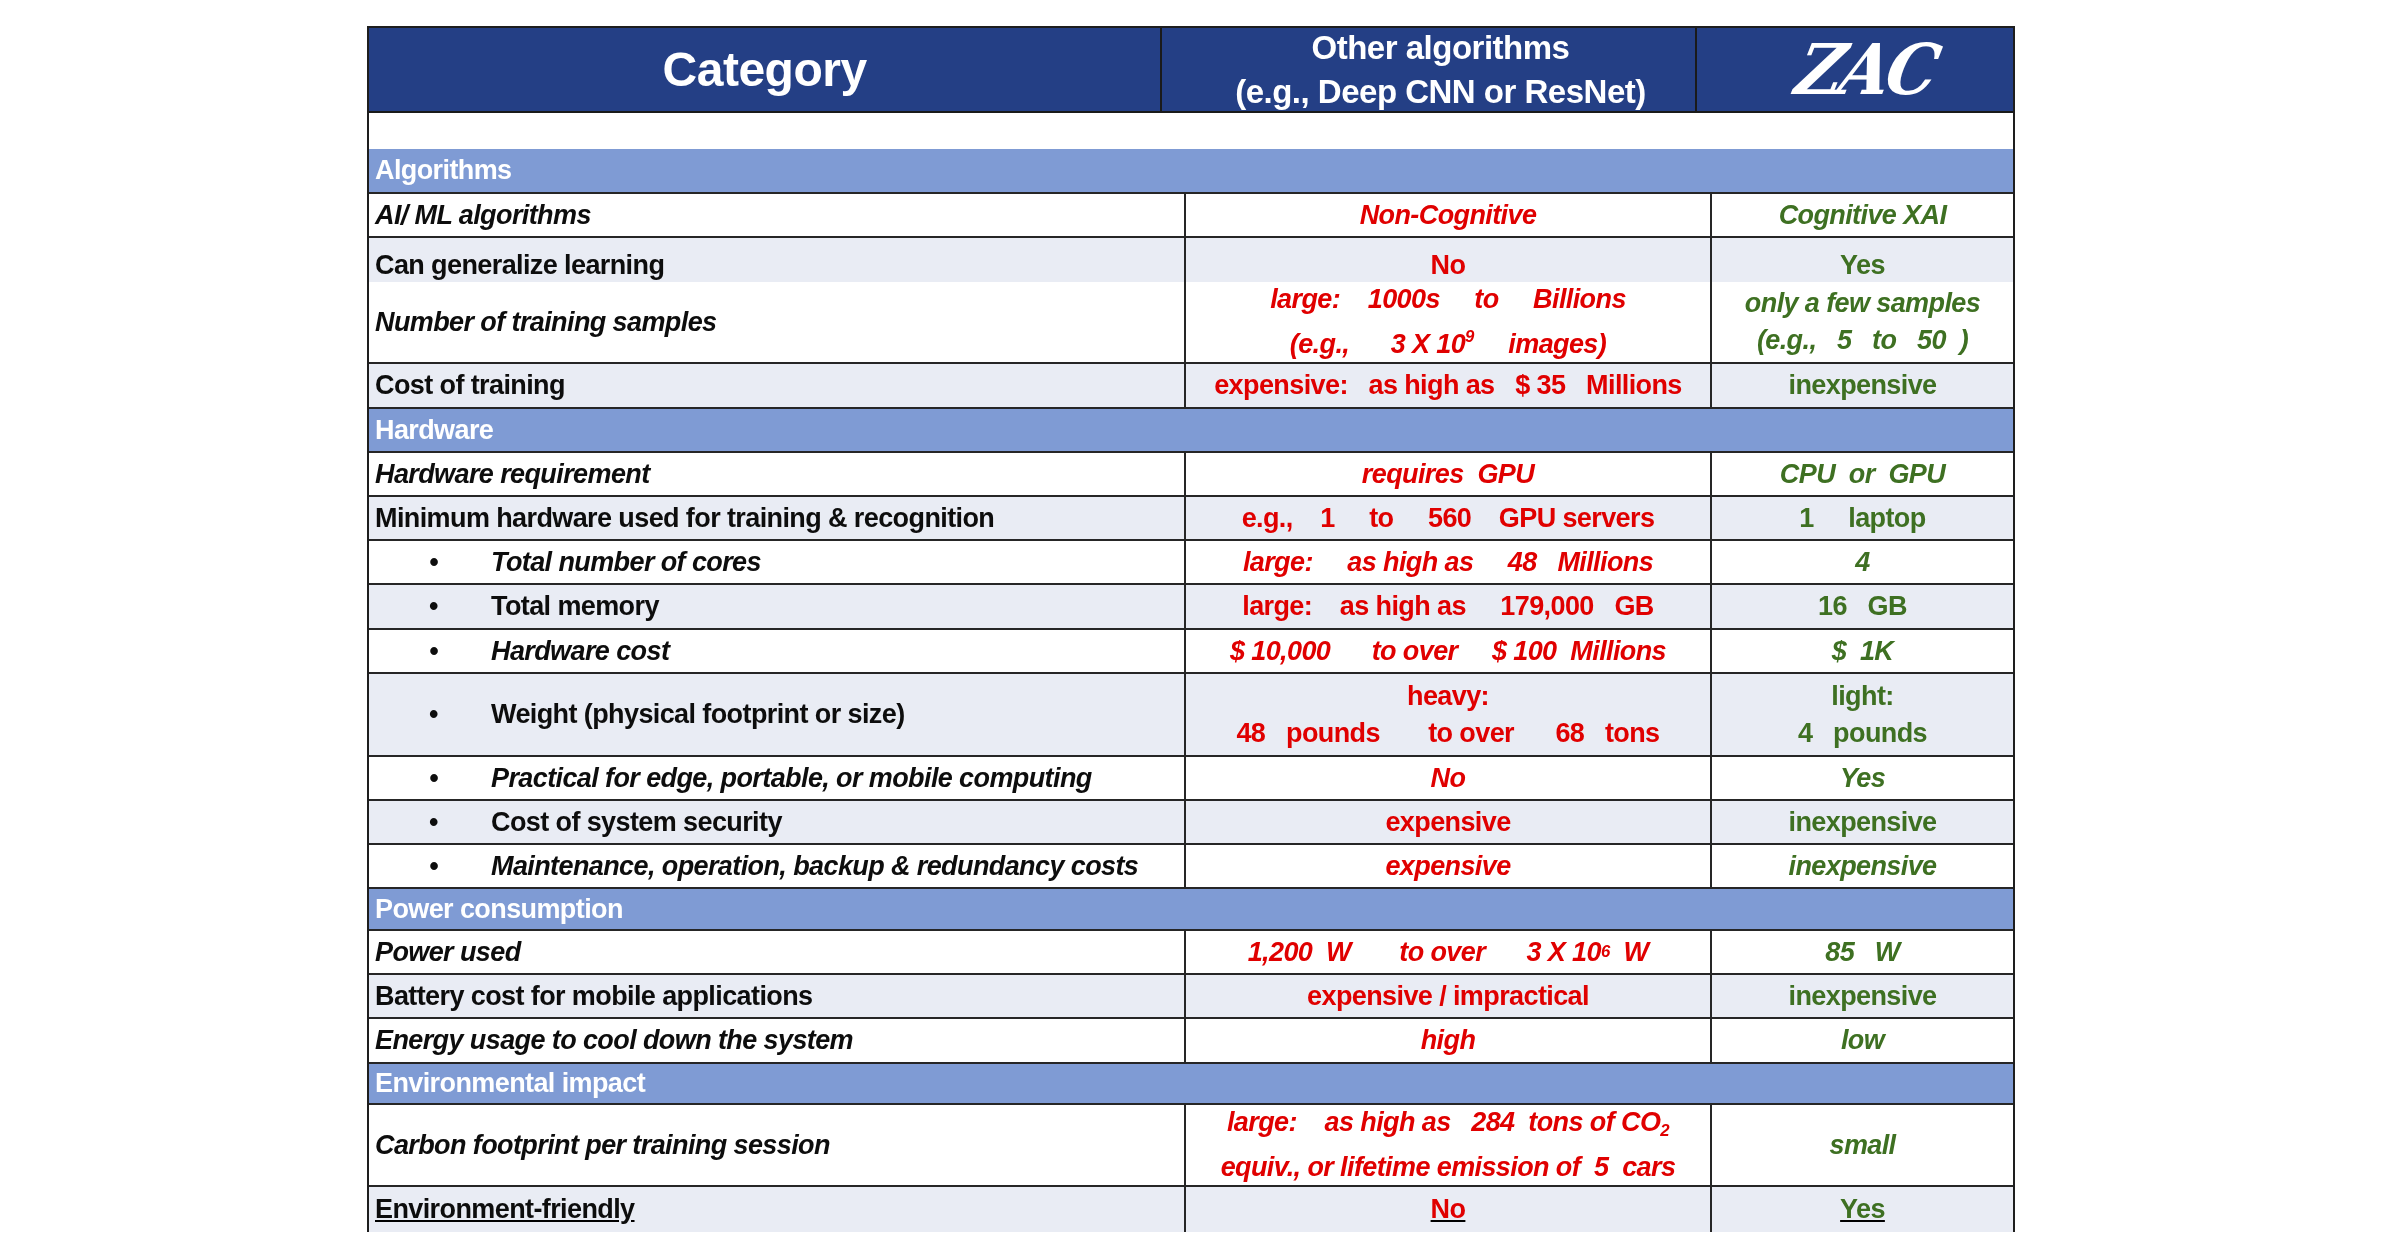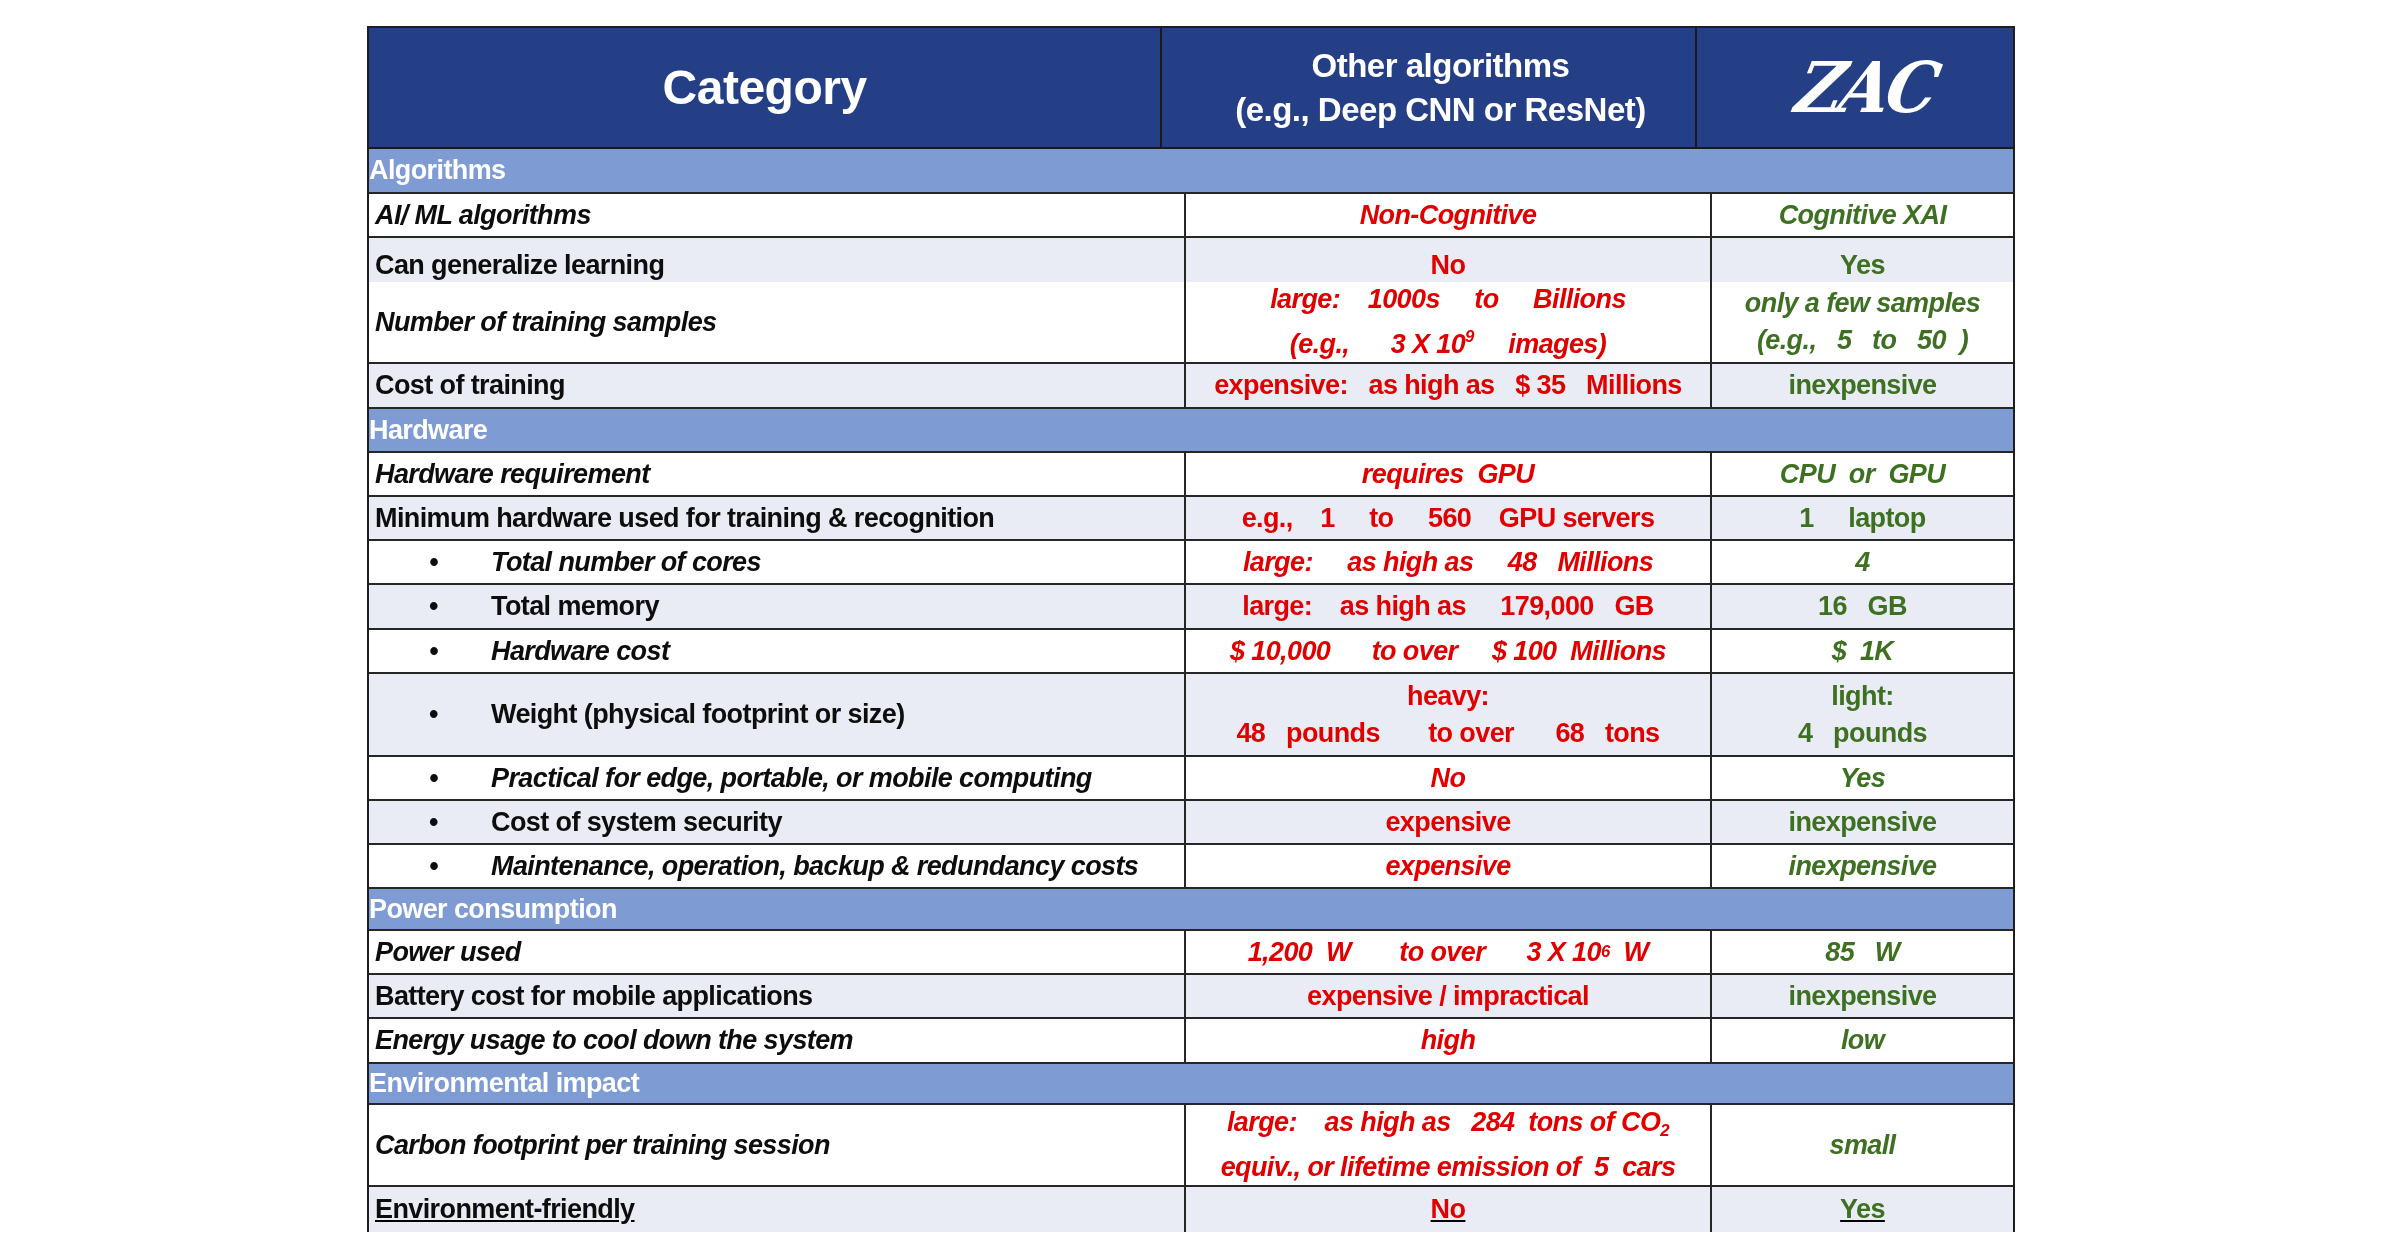--- a/index.html
+++ b/index.html
@@ -24,36 +24,36 @@
   .header-row { background: #243f85; border-bottom: 2px solid #1a1a1a; }
   .header-row .c1 { justify-content: center; padding-left: 0; color: #ffffff;
                     font-size: 48px; letter-spacing: -0.5px; border-right-color: #1a1a1a; }
   .header-row .c2 { color: #ffffff; font-size: 33px; line-height: 44px;
                     flex-direction: column; letter-spacing: -0.5px; border-right-color: #1a1a1a; }
   .header-row .c3 { color: #ffffff; }
   .logo { font-family: "DejaVu Serif", serif; font-style: italic; font-weight: bold;
           font-size: 70px; letter-spacing: -4px; transform: skewX(-12deg) scaleX(0.92);
           color: #ffffff; }
   .band { background: #7f9bd4; border-bottom: 2px solid #262626; }
-  .band .bandlabel { color: #ffffff; font-weight: bold;
+  .band .bandlabel { padding-left: 6px; color: #ffffff; font-weight: bold;
                      font-size: 27px; letter-spacing: -0.6px; display: flex; align-items: center; }
   .bullet { display: inline-block; width: 62px; padding-left: 54px; box-sizing: content-box; }
   .two-line { flex-direction: column; line-height: 37px; }
   .two-line span { display: block; white-space: pre; }
   .pre { white-space: pre; }
   sup, sub { font-size: 62%; }
   sup { vertical-align: 11px; }
   sub { vertical-align: -5px; }
 </style>
 </head>
 <body>
 
 <div id="table" style="height:1206px;">
 
-  <div class="row header-row" style="top:0;height:121px;gap:24px;">
+  <div class="row header-row" style="top:0;height:85px;gap:24px;">
     <div class="cell c1">Category</div>
     <div class="cell c2">
       <span>Other algorithms</span>
       <span>(e.g., Deep CNN or ResNet)</span>
     </div>
     <div class="cell c3">
       <span class="logo">ZAC</span>
     </div>
   </div>
 

